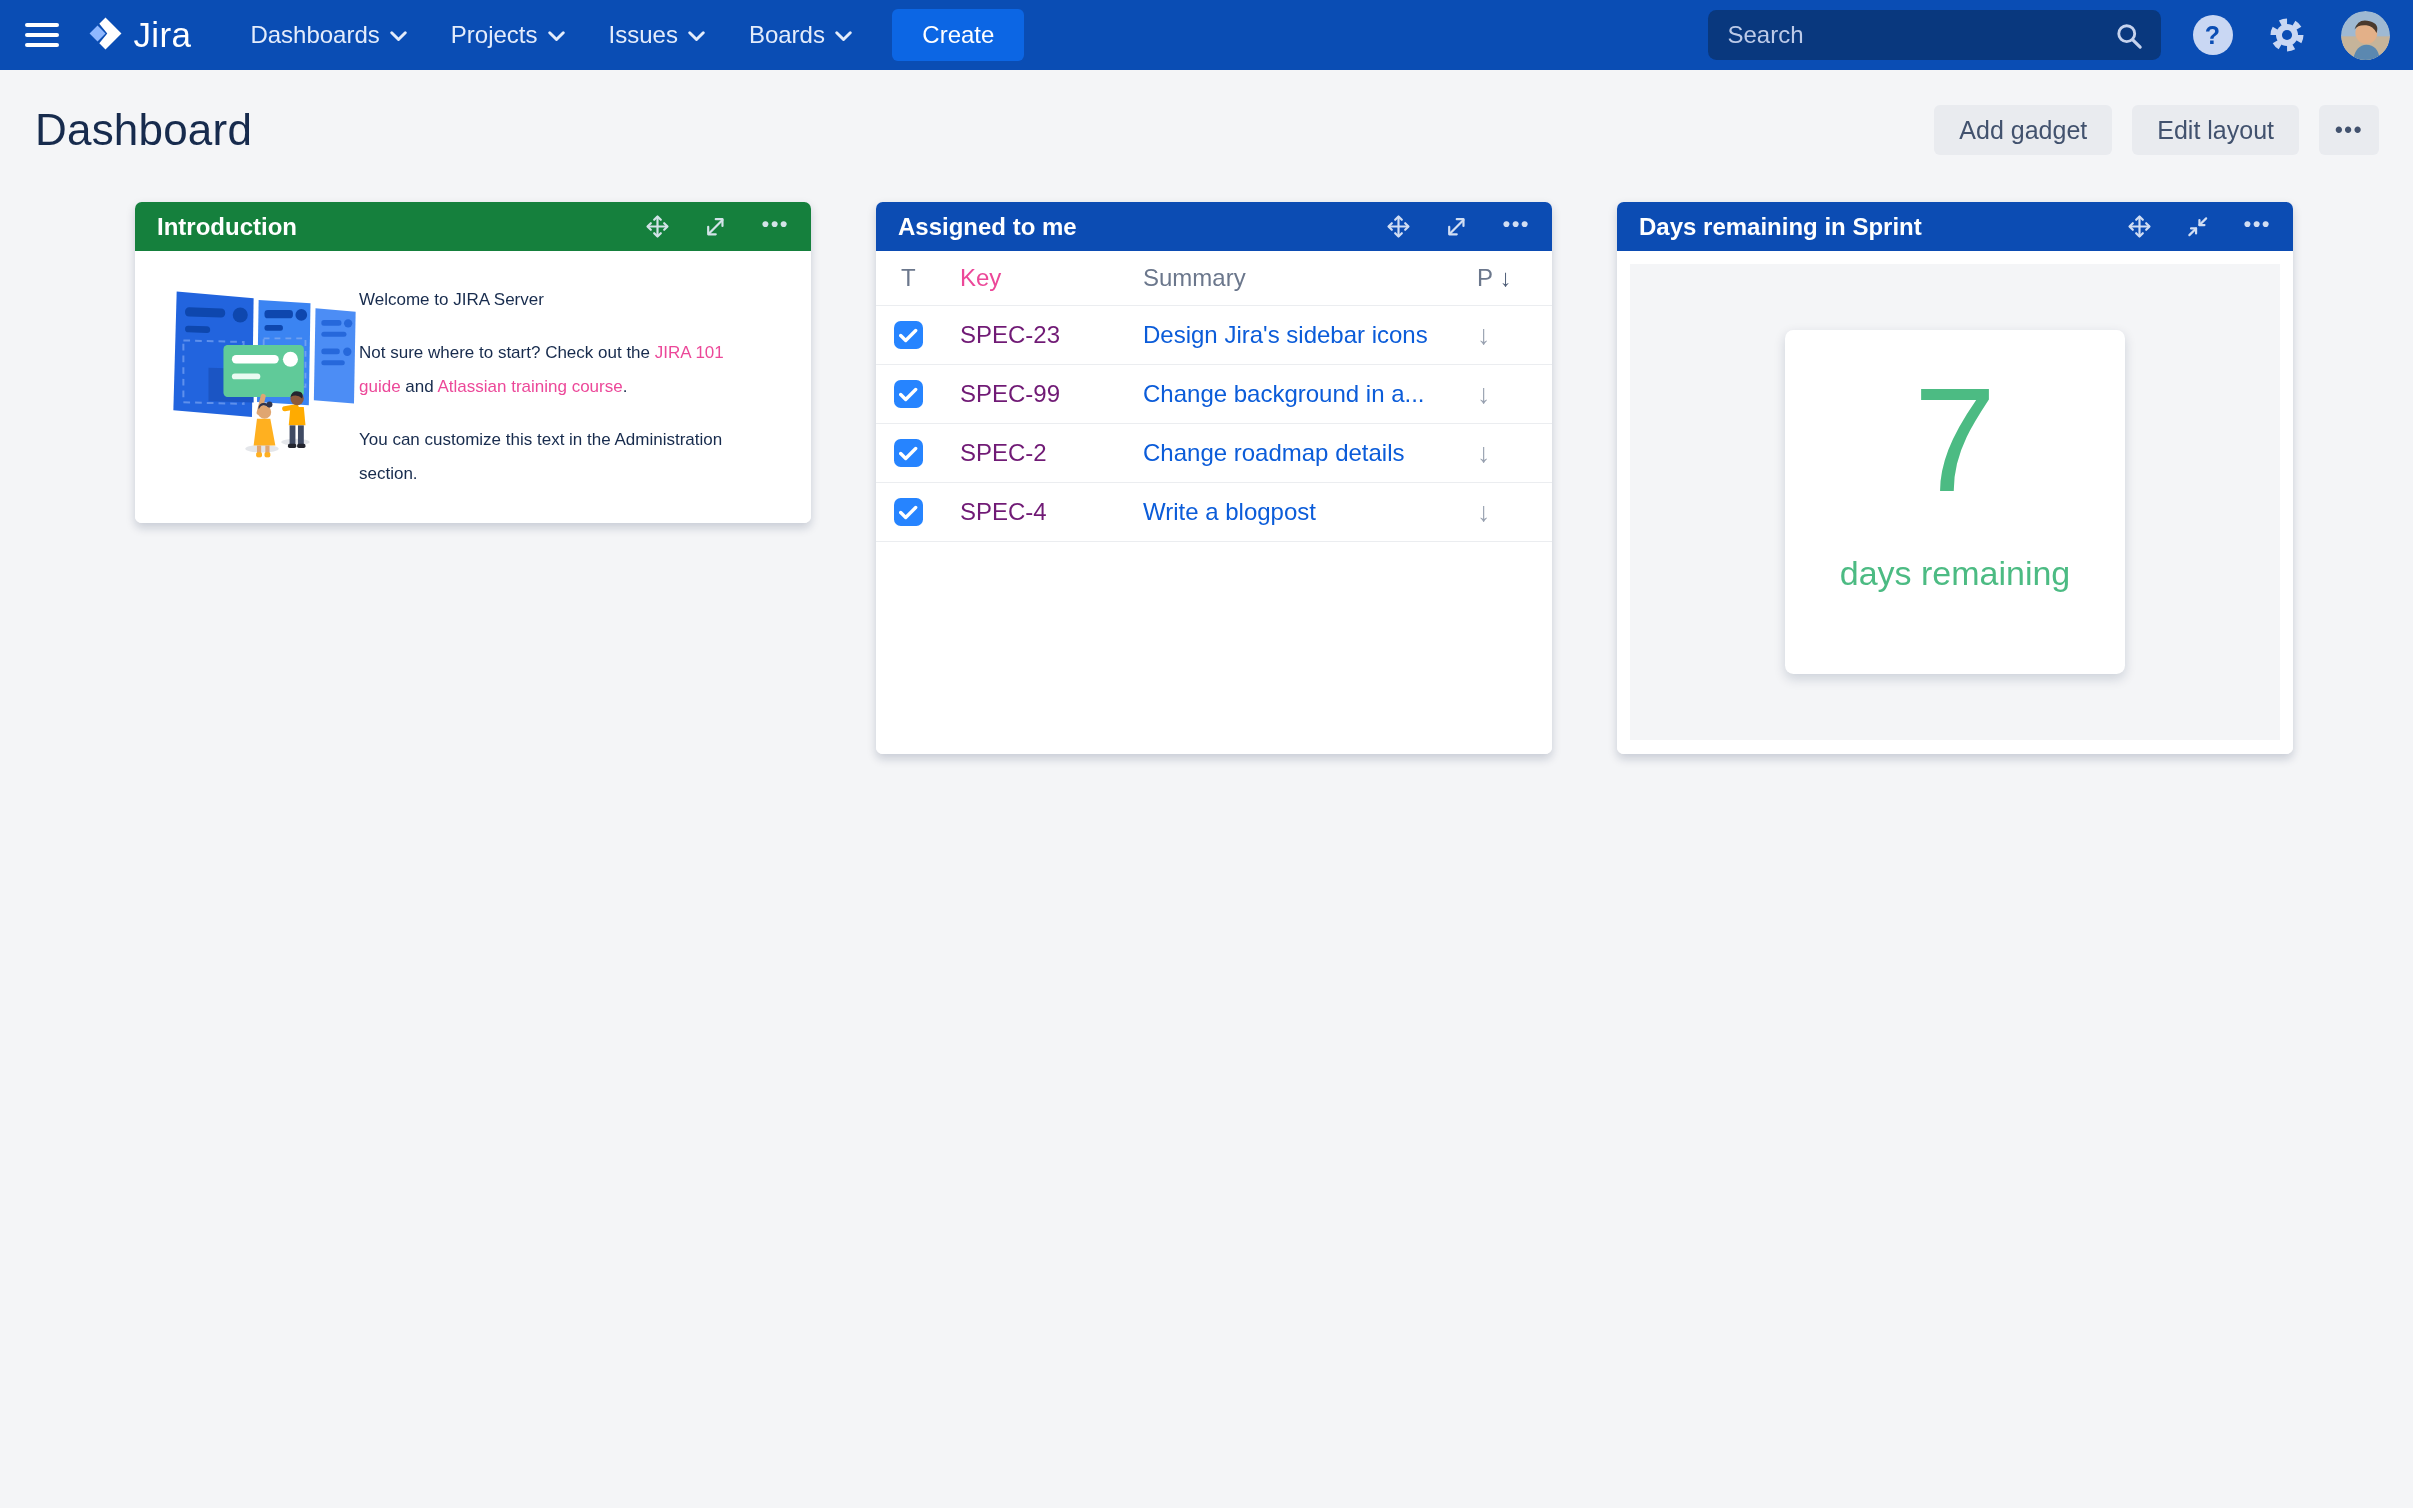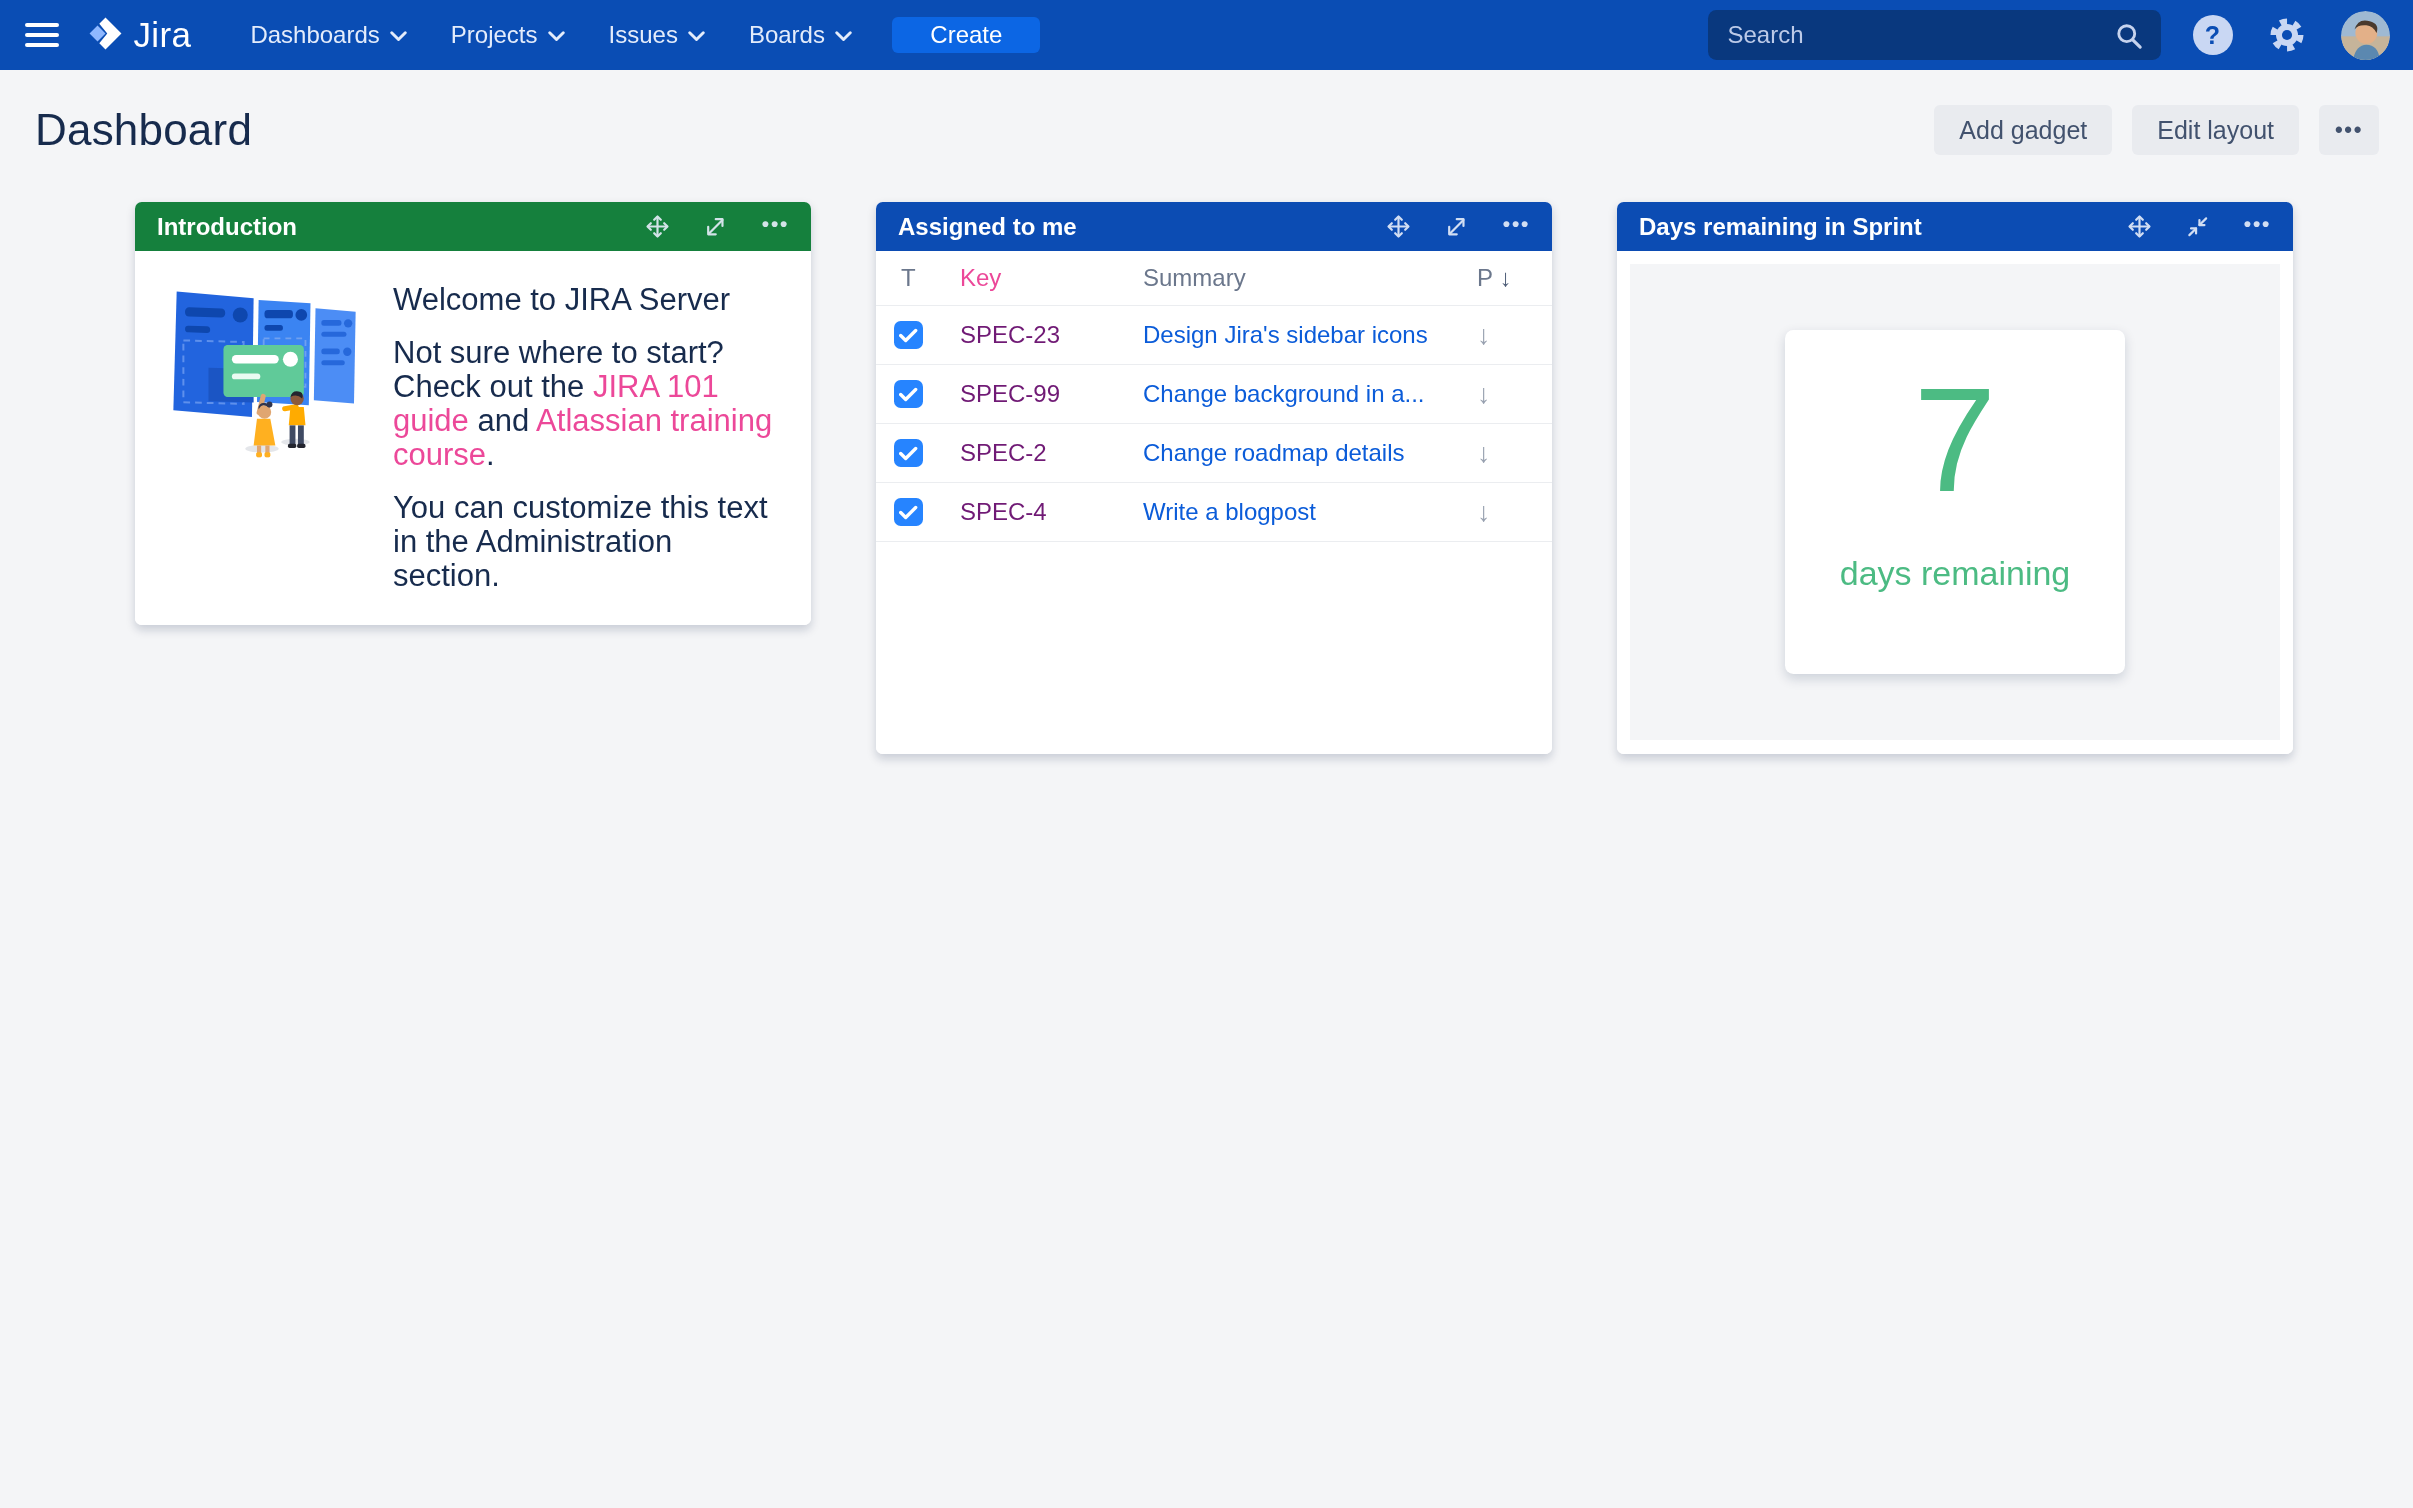--- a/index.html
+++ b/index.html
@@ -21,21 +21,21 @@
   .brand-word { color:#FFFFFF; font-size:35px; font-weight:500; margin-left:8.4px; letter-spacing:0.4px; }
   .nav-menu { display:flex; align-items:flex-start; margin-left:37px; }
   .nav-item {
     display:flex; align-items:center; gap:10px; color:#E4ECFB; font-size:24px;
     padding:0 22px; height:70px; cursor:pointer; background:none; border:none;
     font-family:inherit;
   }
   .nav-item svg { margin-top:3.4px; }
   .create-btn {
     margin-left:18.4px; background:#0C66E4; color:#fff; font-size:24px; font-weight:500;
-    border:none; border-radius:5.9px; height:36px; padding:0 38px; cursor:pointer; font-family:inherit;
+    border:none; border-radius:5.9px; height:52px; padding:0 30px; cursor:pointer; font-family:inherit;
   }
   .nav-right { display:flex; align-items:center; gap:32px; }
   .search-wrap { position:relative; }
   .search-input {
     width:453px; height:50px; background:#09387E; border:none; border-radius:8.4px;
     color:#E8EEFA; font-size:24px; padding:0 59px 0 20px; font-family:inherit; outline:none;
   }
   .search-input::placeholder { color:#BCCAE8; }
   .search-icon { position:absolute; right:17px; top:11.7px; }
   .icon-btn { background:none; border:none; cursor:pointer; display:flex; align-items:center; justify-content:center; }
@@ -64,21 +64,21 @@
   }
   .gadget.intro .gadget-header { background:#15803d; }
   .gadget-title { font-size:24px; font-weight:bold; flex:1; }
   .gadget-tools { display:flex; align-items:center; gap:34px; }
   .gadget-tools .icon-btn { opacity:.9; }
   .g-ellipsis { color:#E8EEFB; font-size:21px; font-weight:bold; letter-spacing:1.7px; line-height:1; transform:translateY(-3.4px); }
 
   
   .intro-body { display:flex; padding:27px 30px 32px 35px; border-radius:0 0 6.7px 6.7px; background:#fff; }
   .intro-illustration { flex:none; }
-  .intro-text { margin-left:34px; width:407px; font-size:31px; line-height:34px; color:#172B4D; }
+  .intro-text { width:407px; font-size:17px; line-height:34px; color:#172B4D; }
   .intro-text .para { margin-top:19px; }
   .intro-text .para:first-child { margin-top:5px; }
   .intro-link { color:#ec4899; cursor:pointer; }
 
   
   .atm-body { background:#fff; border-radius:0 0 6.7px 6.7px; height:503px; }
   .atm-table { width:100%; font-size:24px; }
   .atm-hrow { display:flex; align-items:center; height:55px; border-bottom:1.7px solid #EBEDF0; color:#6B778C; }
   .atm-row { display:flex; align-items:center; height:59px; border-bottom:1.7px solid #EBEDF0; }
   .col-t { width:84px; padding-left:25px; }

